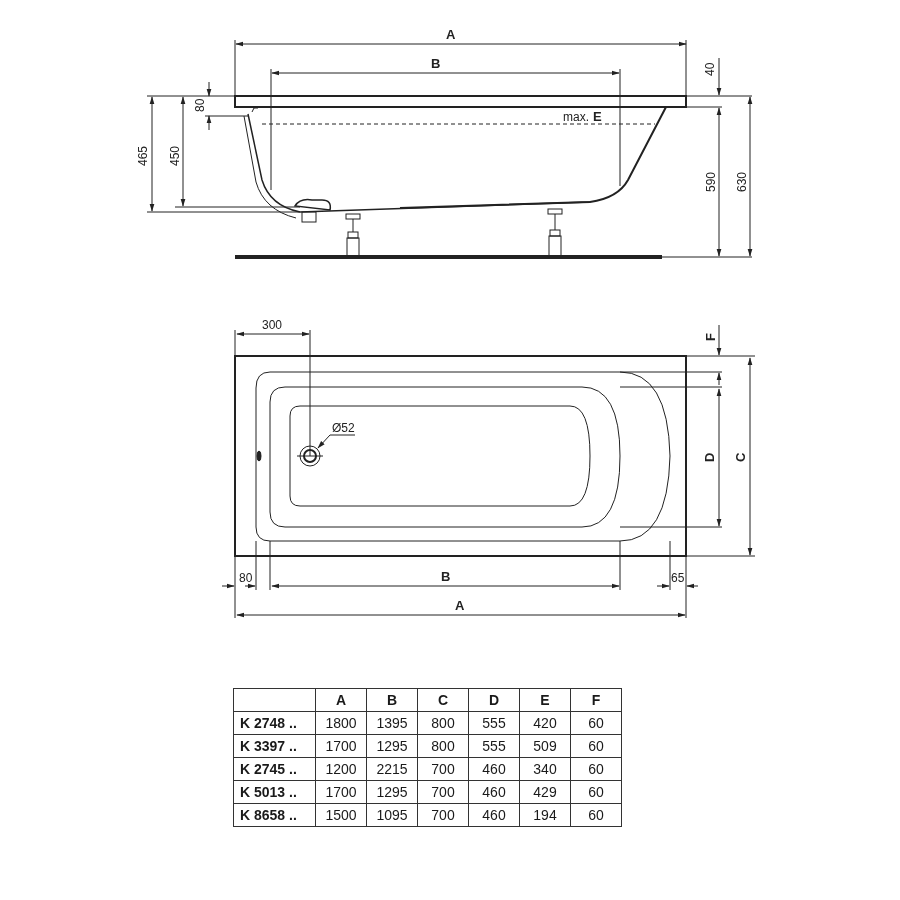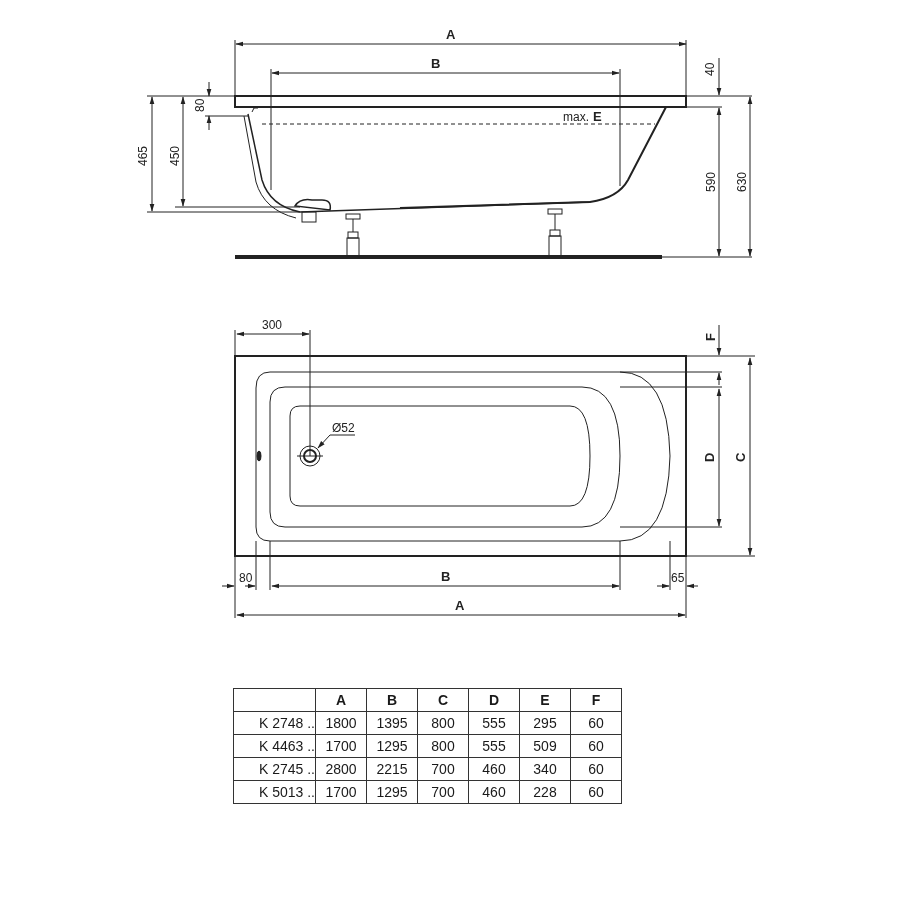--- a/index.html
+++ b/index.html
@@ -4,21 +4,21 @@
 <style>
   html, body { margin: 0; padding: 0; background: #ffffff; }
   body { width: 900px; height: 900px; position: relative; overflow: hidden; font-family: "Liberation Sans", sans-serif; color: #1a1a1a; }
   .drawing { position: absolute; left: 0; top: 0; width: 900px; height: 660px; }
   .drawing svg { width: 900px; height: 660px; display: block; }
   .dim-text { font-family: "Liberation Sans", sans-serif; font-size: 12px; fill: #222; }
   .dim-bold { font-family: "Liberation Sans", sans-serif; font-size: 13px; font-weight: bold; fill: #222; }
   table.spec { position: absolute; left: 233px; top: 688px; border-collapse: collapse; font-size: 14px; }
   table.spec td, table.spec th { border: 1.5px solid #333; height: 22px; padding: 0; text-align: center; color: #1a1a1a; }
   table.spec th { font-weight: bold; font-size: 14px; }
-  table.spec td.model { text-align: right; padding-left: 6px; width: 75px; }
+  table.spec td.model { text-align: left; padding-left: 6px; width: 75px; font-weight: bold; }
   table.spec th.blank { width: 81px; }
   table.spec th.col, table.spec td.val { width: 50px; }
 </style>
 </head>
 <body>
 
 <div class="drawing">
 <svg viewBox="0 0 900 660" xmlns="http://www.w3.org/2000/svg">
   <defs>
     <marker id="arr" viewBox="0 0 10 10" refX="9" refY="5" markerWidth="8" markerHeight="8" orient="auto-start-reverse">
@@ -166,44 +166,53 @@
       <th class="col">F</th>
     </tr>
   </thead>
   <tbody>
     <tr>
       <td class="model">K 2748 ..</td>
       <td class="val">1800</td>
       <td class="val">1395</td>
       <td class="val">800</td>
       <td class="val">555</td>
-      <td class="val">295</td>
-      <td class="val">60</td>
-    </tr>
-    <tr>
-      <td class="model">K 4463 ..</td>
+      <td class="val">420</td>
+      <td class="val">60</td>
+    </tr>
+    <tr>
+      <td class="model">K 3397 ..</td>
       <td class="val">1700</td>
       <td class="val">1295</td>
       <td class="val">800</td>
       <td class="val">555</td>
       <td class="val">509</td>
       <td class="val">60</td>
     </tr>
     <tr>
       <td class="model">K 2745 ..</td>
-      <td class="val">2800</td>
+      <td class="val">1200</td>
       <td class="val">2215</td>
       <td class="val">700</td>
       <td class="val">460</td>
       <td class="val">340</td>
       <td class="val">60</td>
     </tr>
     <tr>
       <td class="model">K 5013 ..</td>
       <td class="val">1700</td>
       <td class="val">1295</td>
       <td class="val">700</td>
       <td class="val">460</td>
-      <td class="val">228</td>
+      <td class="val">429</td>
+      <td class="val">60</td>
+    </tr>
+    <tr>
+      <td class="model">K 8658 ..</td>
+      <td class="val">1500</td>
+      <td class="val">1095</td>
+      <td class="val">700</td>
+      <td class="val">460</td>
+      <td class="val">194</td>
       <td class="val">60</td>
     </tr>
   </tbody>
 </table>
 
 </body></html>

